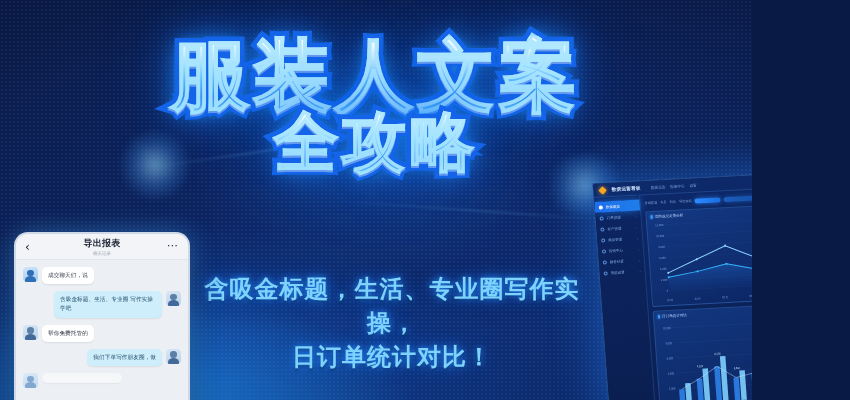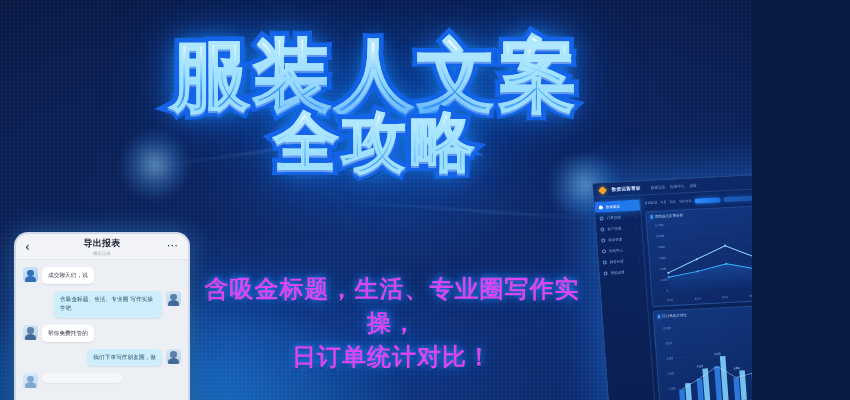--- a/index.html
+++ b/index.html
@@ -72,21 +72,21 @@
     -webkit-text-stroke:1.5px rgba(168,230,255,.9);
     filter:drop-shadow(0 2px 0 rgba(255,255,255,.35));
   }
 
   
   .subtitle {
     position:absolute; left:182px; top:272px; width:420px;
     text-align:center; z-index:7; pointer-events:none;
   }
   .subtitle div {
-    font-size:24px; font-weight:700; color:#d946ef; line-height:1.42;
+    font-size:24px; font-weight:700; color:#7dd3fc; line-height:1.42;
     letter-spacing:1px;
     text-shadow:0 0 6px rgba(40,140,255,.95), 0 0 16px rgba(25,110,230,.8), 0 2px 3px rgba(5,20,60,.85);
   }
 
   
   .phone {
     position:absolute; left:14px; top:232px; width:176px; height:180px;
     background:#f2f4f7; border-radius:14px 14px 0 0;
     border:2px solid #cfd8e6; border-bottom:none;
     box-shadow:0 0 26px rgba(70,170,255,.45), 0 10px 30px rgba(0,0,0,.45);

